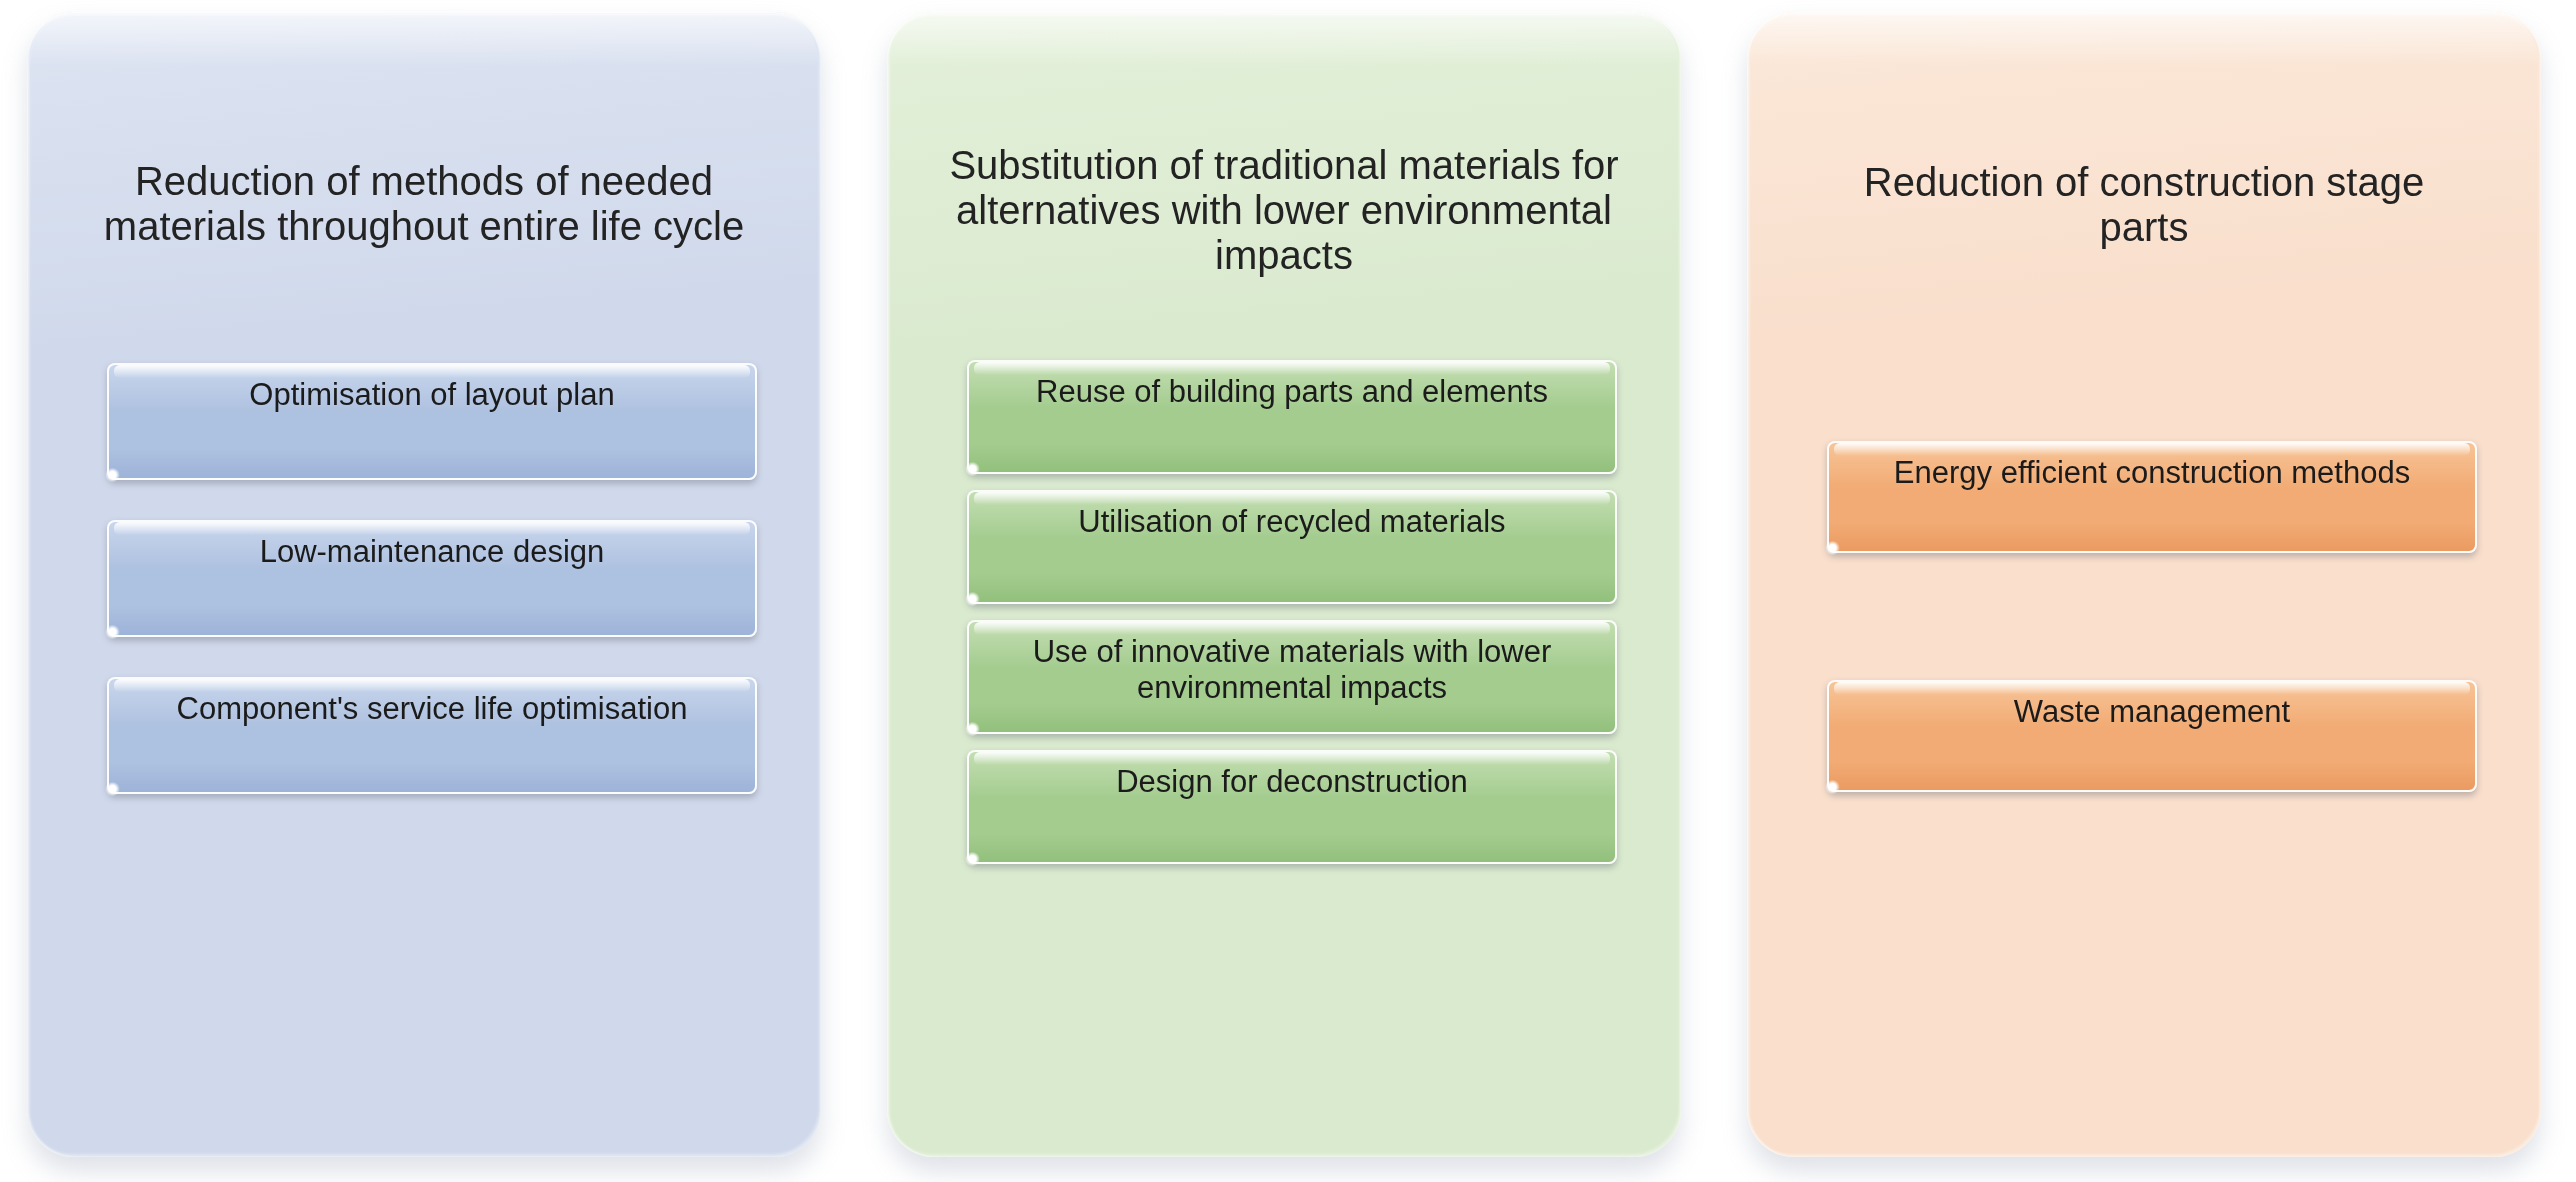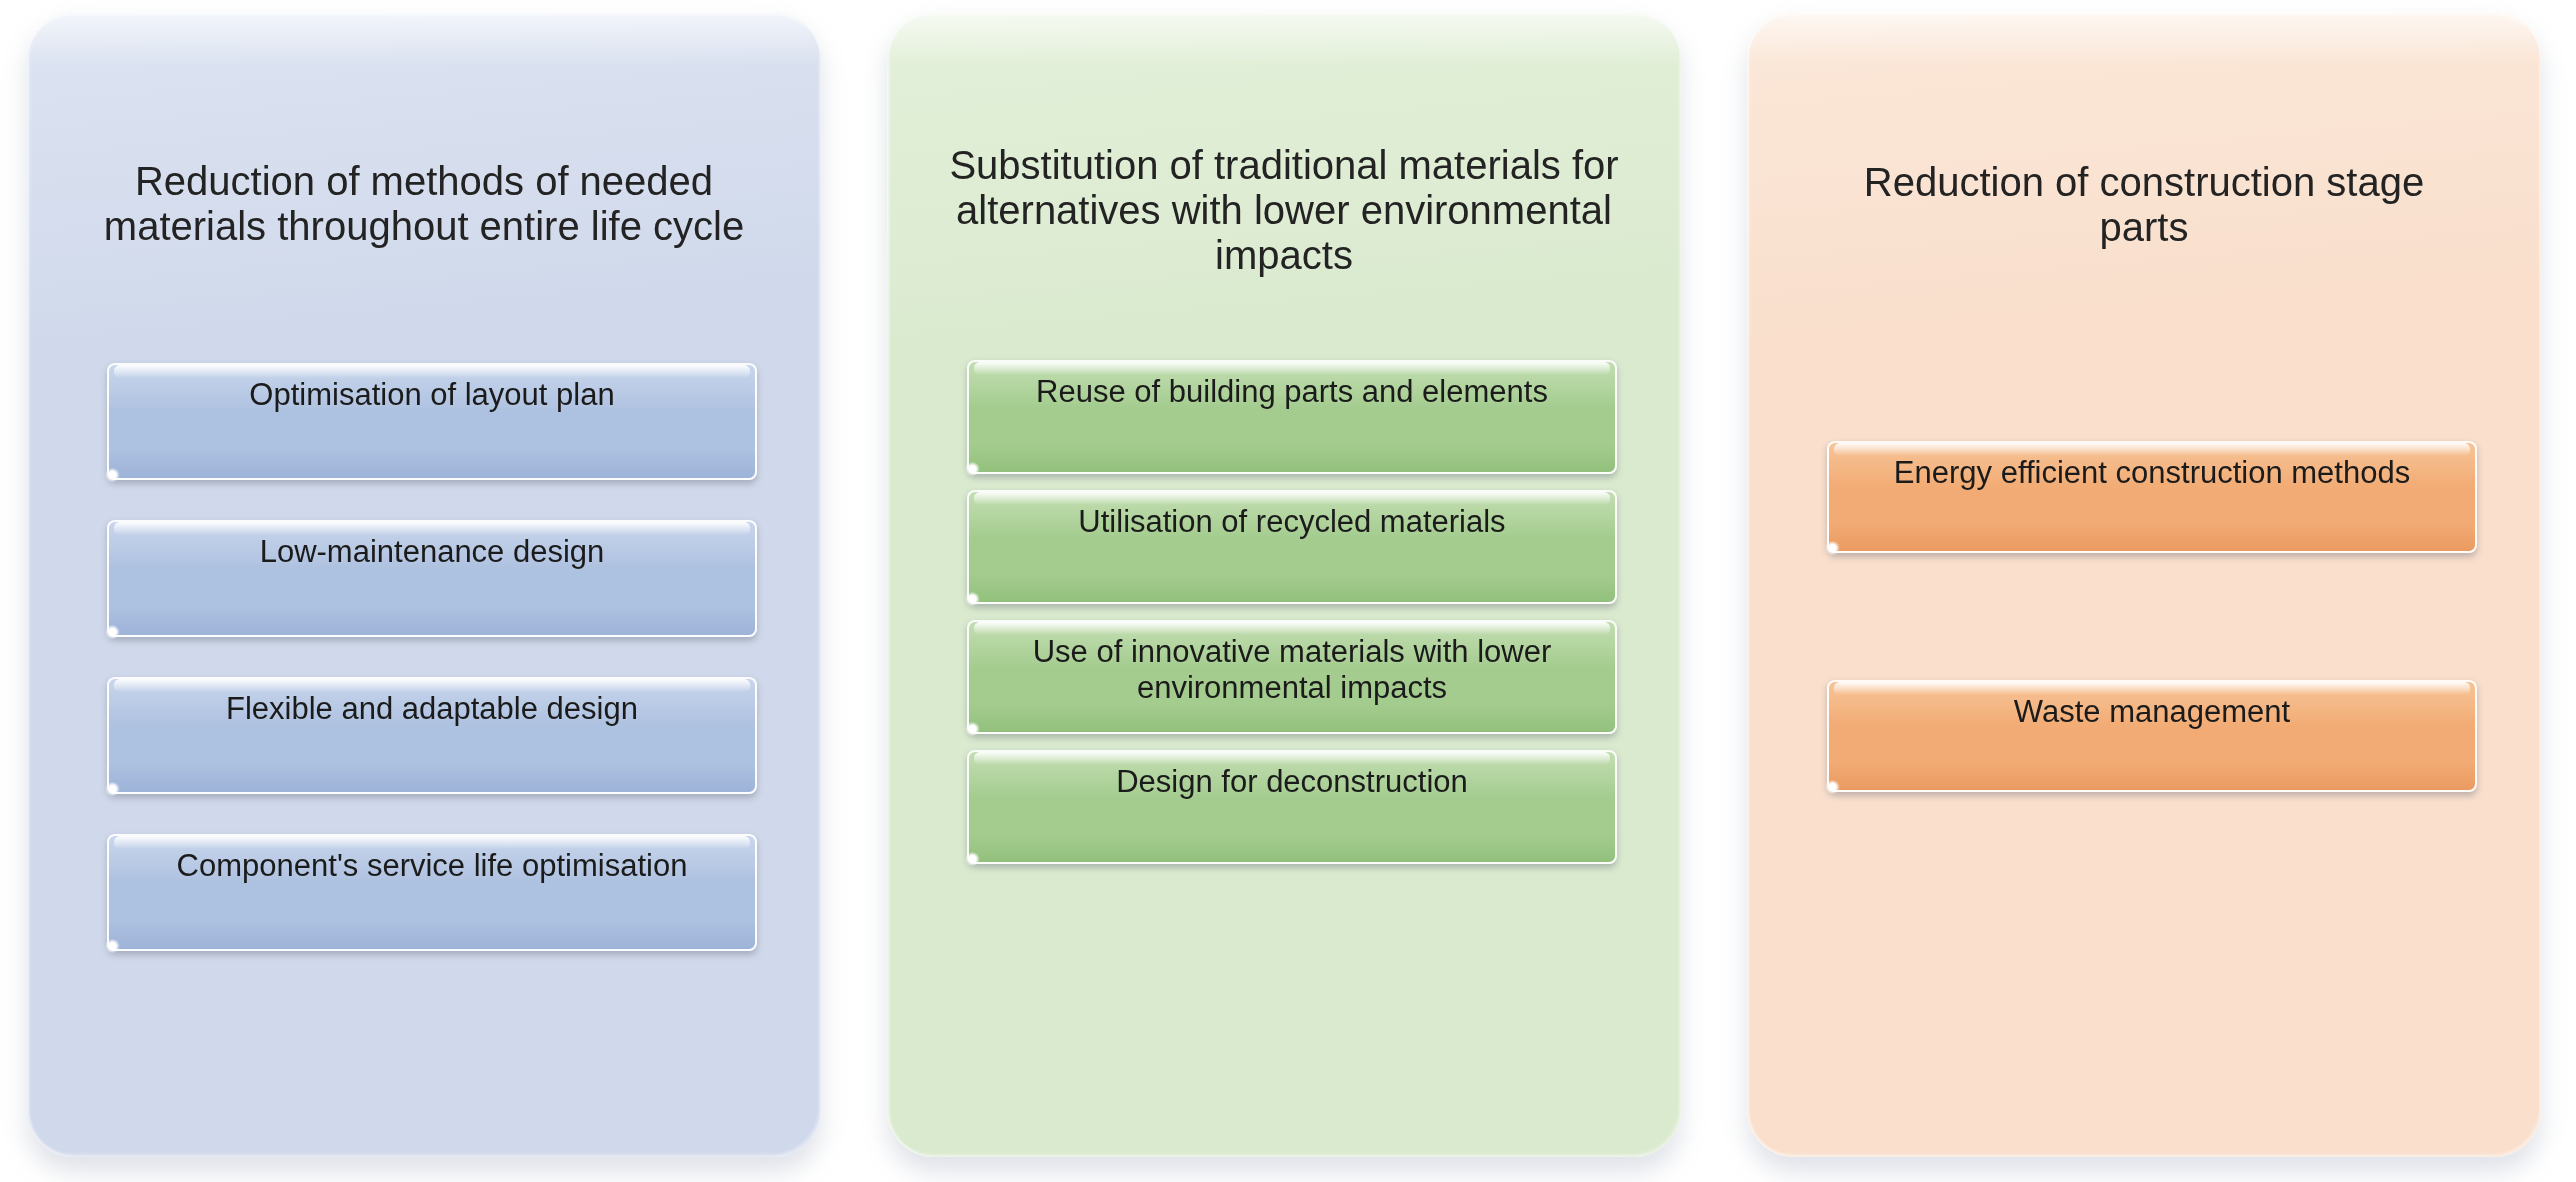--- a/index.html
+++ b/index.html
@@ -115,23 +115,20 @@
   <section class="panel p0" style="--panel-bg: #d0d9eb; --panel-top: #dde4f2; --button-light: #c9d6ec; --button-main: #adc1e0; --button-dark: #9db3d8;">
     <h2 class="panel-title">Reduction of methods of needed materials throughout entire life cycle</h2>
     <div class="buttons">
         <div class="btn">
           <span>Optimisation of layout plan</span>
         </div>
         <div class="btn">
           <span>Low-maintenance design</span>
         </div>
         <div class="btn">
-          <span>Flexible and adaptable design</span>
-        </div>
-        <div class="btn">
           <span>Component's service life optimisation</span>
         </div>
       </div>
   </section>
 
   <section class="panel p1" style="--panel-bg: #daeacf; --panel-top: #e4f0da; --button-light: #c3deb2; --button-main: #a4cc8f; --button-dark: #92c07c;">
     <h2 class="panel-title">Substitution of traditional materials for alternatives with lower environmental impacts</h2>
     <div class="buttons">
         <div class="btn">
           <span>Reuse of building parts and elements</span>

